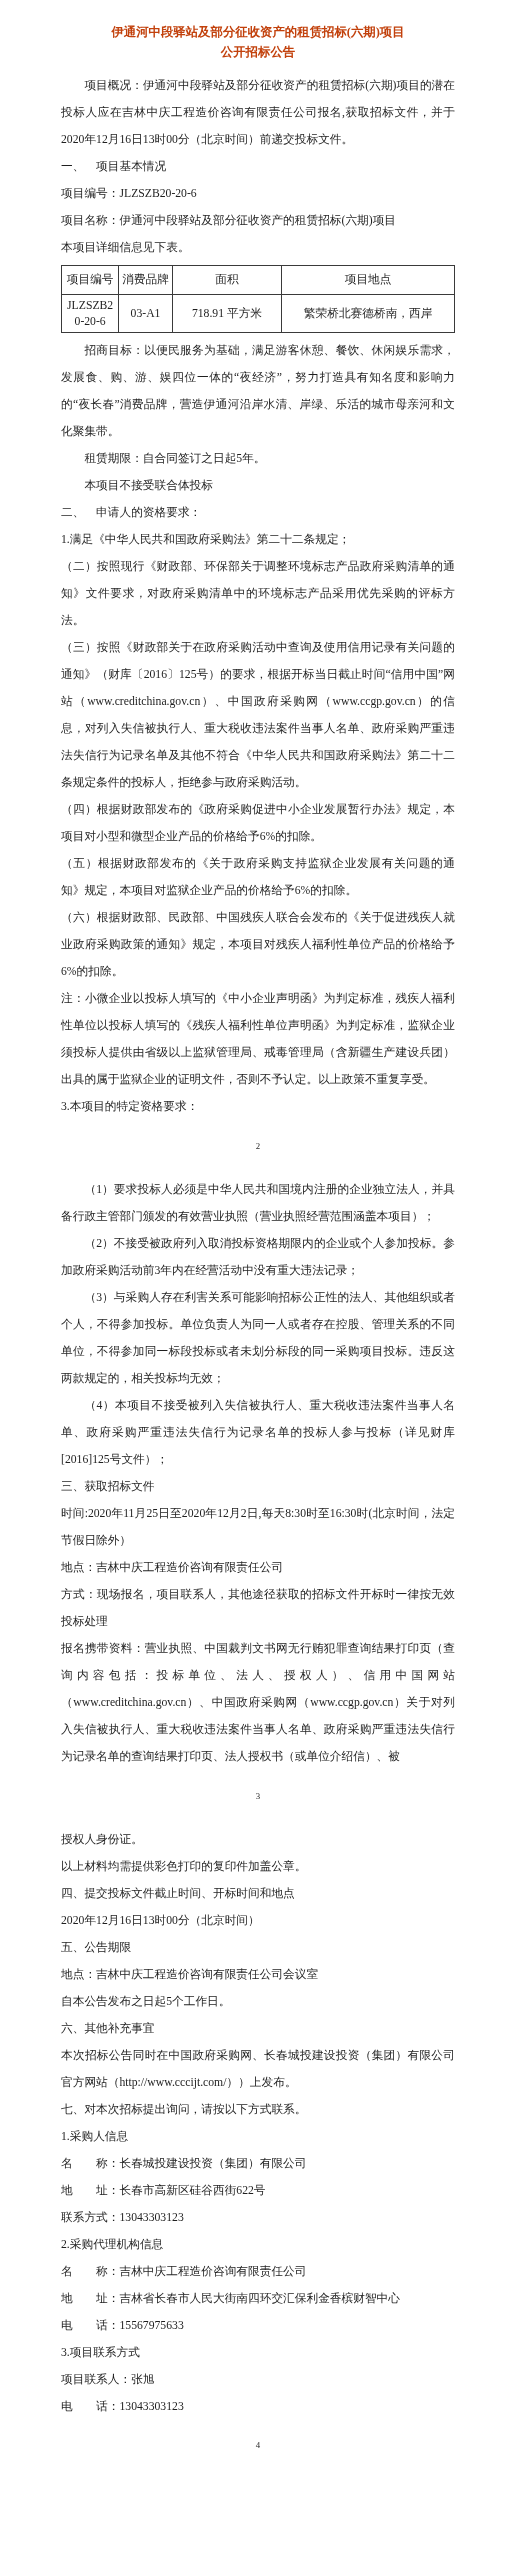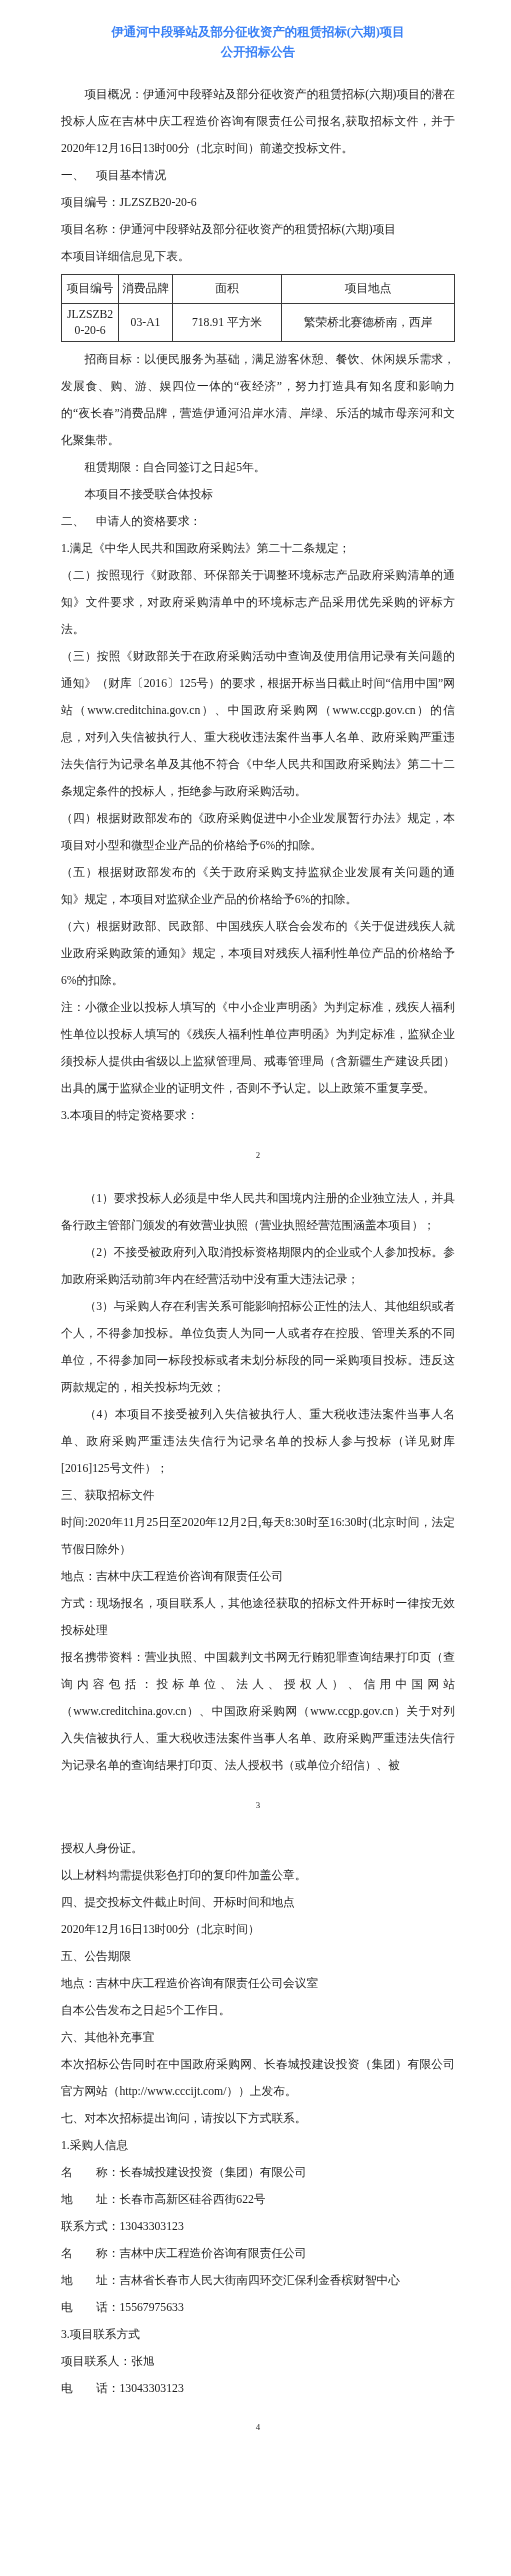--- a/index.html
+++ b/index.html
@@ -9,29 +9,29 @@
     color: #1f1f1f;
   }
   .page {
     box-sizing: border-box;
     width: 512px; height: 2576px;
     padding: 22px 57px 0 61px;
     background: #ffffff;
   }
   .title {
     font-size: 12.4px; font-weight: bold; text-align: center;
-    line-height: 20px; color: #3b82f6;
+    line-height: 20px; color: #c2410c;
   }
   .para {
     margin: 0; font-size: 11.7px; line-height: 27px;
     text-align: justify; text-justify: inter-ideograph;
     word-break: break-word;
   }
   .ind { text-indent: 23.4px; }
-  .mt8 { margin-top: 19px; }
+  .mt8 { margin-top: 10px; }
   table.info {
     width: 100%; border-collapse: collapse; table-layout: fixed;
     margin: 4.4px 0;
     padding-left: 36px;
   }
   table.info th, table.info td {
     border: 0.7px solid #3a3a3a; font-weight: normal; font-size: 11.7px;
     text-align: center; vertical-align: middle;
     padding: 2.2px 2.2px; line-height: 16px; word-break: break-all;
   }
@@ -111,20 +111,21 @@
   <p class="para">五、公告期限</p>
   <p class="para">地点：吉林中庆工程造价咨询有限责任公司会议室</p>
   <p class="para">自本公告发布之日起5个工作日。</p>
   <p class="para">六、其他补充事宜</p>
   <p class="para">本次招标公告同时在中国政府采购网、长春城投建设投资（集团）有限公司官方网站（http://www.cccijt.com/））上发布。</p>
   <p class="para">七、对本次招标提出询问，请按以下方式联系。</p>
   <p class="para">1.采购人信息</p>
   <p class="para">名　　称：长春城投建设投资（集团）有限公司</p>
   <p class="para">地　　址：长春市高新区硅谷西街622号</p>
   <p class="para">联系方式：13043303123</p>
+  <p class="para">2.采购代理机构信息</p>
   <p class="para">名　　称：吉林中庆工程造价咨询有限责任公司</p>
   <p class="para">地　　址：吉林省长春市人民大街南四环交汇保利金香槟财智中心</p>
   <p class="para">电　　话：15567975633</p>
   <p class="para">3.项目联系方式</p>
   <p class="para">项目联系人：张旭</p>
   <p class="para">电　　话：13043303123</p>
 
   <div class="pgnum pgnum-last">4</div>
 
 </div>

